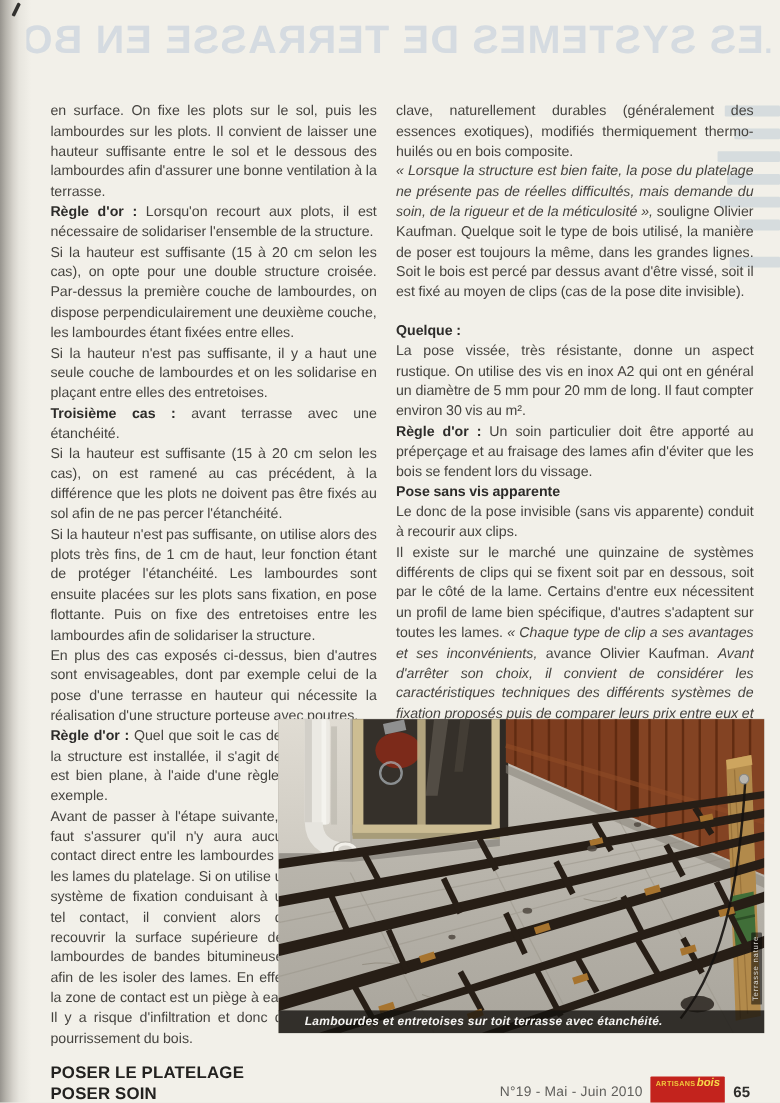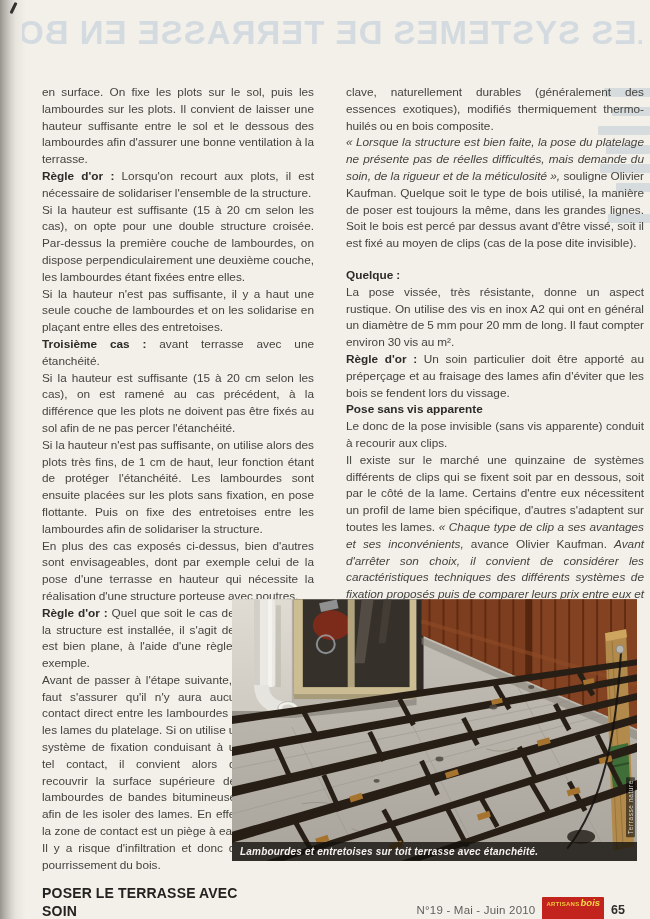--- a/index.html
+++ b/index.html
@@ -31,39 +31,39 @@
   }
   .st-frag{
     position:absolute;right:0;height:9px;border-radius:1px;
     background:rgba(186,199,212,.5);filter:blur(.6px);
   }
   
   .colflow{font-size:11.8px;line-height:16.8px;word-spacing:-.3px;margin-left:12px;}
   .colflow p{margin:0;text-align:justify;}
   .leftcol{position:absolute;left:30px;top:84px;width:284px;z-index:1;}
   .narrow{width:200px;}
-  .rightcol{position:absolute;left:334px;top:84px;width:298px;z-index:1;}
+  .rightcol{position:absolute;left:318px;top:84px;width:298px;z-index:1;}
   .b{font-weight:700;color:#2c2b29;}
   .i{font-style:italic;}
   .gap-top{margin-top:15px !important;}
   .section-heading{
     font-size:14px;line-height:18px;font-weight:700;color:#232220;
     margin:11px 0 4px;letter-spacing:.2px;
   }
   
   .photo{
     position:absolute;left:232px;top:599px;width:405px;height:262px;margin:0;
     z-index:5;overflow:hidden;background:#b7b3aa;
   }
   .photo svg{display:block;}
   .photo-caption{
     position:absolute;left:0;right:0;bottom:0;height:19px;
     background:rgba(20,17,14,.8);color:#f4f3f1;
     font-size:10px;line-height:19px;font-style:italic;font-weight:600;
-    padding-left:8px;letter-spacing:.2px;
+    padding-left:22px;letter-spacing:.2px;
   }
   .photo-credit{
     position:absolute;right:2px;bottom:24px;
     writing-mode:vertical-rl;transform:rotate(180deg);
     font-size:6.5px;color:#d8d6d1;letter-spacing:.6px;
     background:rgba(10,8,6,.55);padding:3px 1px;border-radius:1px;
   }
   
   .footer{
     position:absolute;top:897px;right:25px;
@@ -105,21 +105,21 @@
         <p><span>Si la hauteur est suffisante (15 à 20 cm selon les cas), on opte pour une double structure croisée. Par-dessus la première couche de lambourdes, on dispose perpendiculairement une deuxième couche, les lambourdes étant fixées entre elles.</span></p>
         <p><span>Si la hauteur n'est pas suffisante, il y a haut une seule couche de lambourdes et on les solidarise en plaçant entre elles des entretoises.</span></p>
         <p><span class="b">Troisième cas : </span><span>avant terrasse avec une étanchéité.</span></p>
         <p><span>Si la hauteur est suffisante (15 à 20 cm selon les cas), on est ramené au cas précédent, à la différence que les plots ne doivent pas être fixés au sol afin de ne pas percer l'étanchéité.</span></p>
         <p><span>Si la hauteur n'est pas suffisante, on utilise alors des plots très fins, de 1 cm de haut, leur fonction étant de protéger l'étanchéité. Les lambourdes sont ensuite placées sur les plots sans fixation, en pose flottante. Puis on fixe des entretoises entre les lambourdes afin de solidariser la structure.</span></p>
         <p><span>En plus des cas exposés ci-dessus, bien d'autres sont envisageables, dont par exemple celui de la pose d'une terrasse en hauteur qui nécessite la réalisation d'une structure porteuse avec poutres.</span></p>
         <p><span class="b">Règle d'or : </span><span>Quel que soit le cas de figure, lorsque la structure est installée, il s'agit de vérifier qu'elle est bien plane, à l'aide d'une règle de maçon par exemple.</span></p>
       </div>
     <div class="colflow narrow">
         <p><span>Avant de passer à l'étape suivante, il faut s'assurer qu'il n'y aura aucun contact direct entre les lambourdes et les lames du platelage. Si on utilise un système de fixation conduisant à un tel contact, il convient alors de recouvrir la surface supérieure des lambourdes de bandes bitumineuses afin de les isoler des lames. En effet, la zone de contact est un piège à eau. Il y a risque d'infiltration et donc de pourrissement du bois.</span></p>
-        <h2 class="section-heading">POSER LE TERRASSE AVEC SOIN</h2>
+        <h2 class="section-heading">POSER LE PLATELAGE POSER SOIN</h2>
         <p><span>Les lames du platelage doivent toujours être fabriquées avec des bois de classe 4, qu'ils soient traités en auto-</span></p>
       </div>
   </div>
 
   <div class="rightcol colflow">
       <p><span>clave, naturellement durables (généralement des essences exotiques), modifiés thermiquement thermo-huilés ou en bois composite.</span></p>
       <p><span class="i">« Lorsque la structure est bien faite, la pose du platelage ne présente pas de réelles difficultés, mais demande du soin, de la rigueur et de la méticulosité », </span><span>souligne Olivier Kaufman. Quelque soit le type de bois utilisé, la manière de poser est toujours la même, dans les grandes lignes. Soit le bois est percé par dessus avant d'être vissé, soit il est fixé au moyen de clips (cas de la pose dite invisible).</span></p>
       <p class="gap-top"><span class="b">Quelque :</span></p>
       <p><span>La pose vissée, très résistante, donne un aspect rustique. On utilise des vis en inox A2 qui ont en général un diamètre de 5 mm pour 20 mm de long. Il faut compter environ 30 vis au m².</span></p>
       <p><span class="b">Règle d'or : </span><span>Un soin particulier doit être apporté au préperçage et au fraisage des lames afin d'éviter que les bois se fendent lors du vissage.</span></p>

